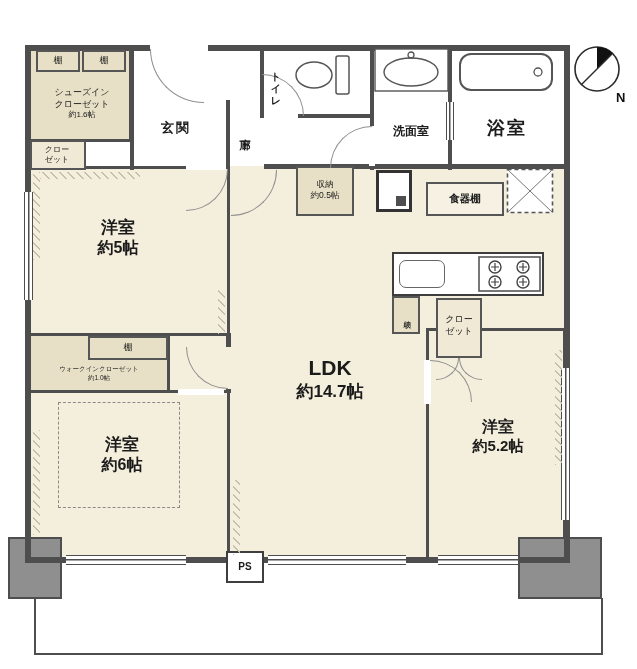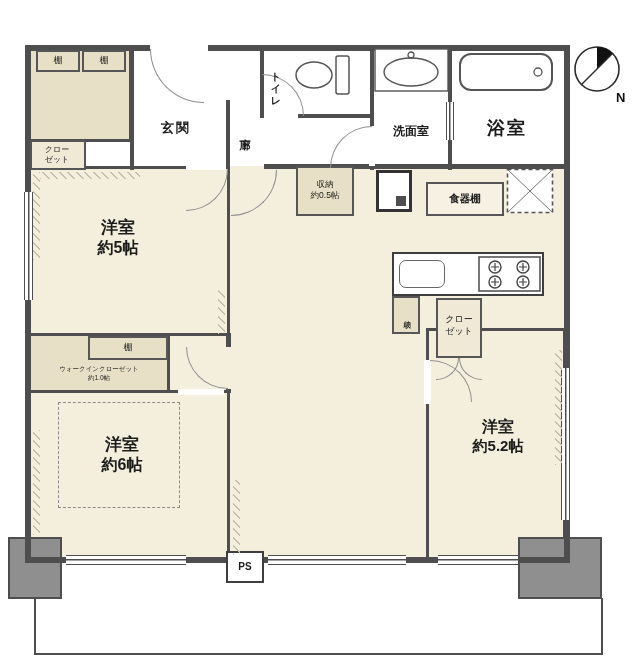--- a/index.html
+++ b/index.html
@@ -135,38 +135,47 @@
   <div class="arc arc-bl" style="left:262px;top:74px;width:42px;height:42px"></div>
   <div class="arc arc-br" style="left:330px;top:126px;width:42px;height:42px"></div>
   <div class="arc arc-tl" style="left:231px;top:170px;width:46px;height:46px"></div>
   <div class="arc arc-tr" style="left:186px;top:347px;width:42px;height:42px"></div>
   <div class="arc arc-bl" style="left:430px;top:360px;width:42px;height:42px"></div>
   <div class="arc arc-tl" style="left:436px;top:358px;width:23px;height:22px"></div>
   <div class="arc arc-tr" style="left:459px;top:358px;width:23px;height:22px"></div>
 
   <div class="label" style="left:58px;top:61px;font-size:9px">棚</div>
   <div class="label" style="left:104px;top:61px;font-size:9px">棚</div>
+  <div class="label" style="left:82px;top:104px;font-size:9px;line-height:1.3">
+    <div>シューズイン</div>
+    <div>クローゼット</div>
+    <div style="font-size:8px">約1.6帖</div>
+  </div>
   <div class="label" style="left:57px;top:155px;font-size:8px;line-height:1.3">
     <div>クロー</div>
     <div>ゼット</div>
   </div>
   <div class="label" style="left:176px;top:128px;font-size:13px;font-weight:700;letter-spacing:2px">玄関</div>
   <div class="label vtext" style="left:244px;top:132px;font-size:11px;font-weight:700">廊下</div>
   <div class="label vtext" style="left:275px;top:83px;font-size:10px;font-weight:700;letter-spacing:1px">トイレ</div>
   <div class="label" style="left:411px;top:131px;font-size:12px;font-weight:700">洗面室</div>
   <div class="label" style="left:507px;top:128px;font-size:18px;font-weight:700;letter-spacing:2px">浴室</div>
   <div class="label" style="left:325px;top:190px;font-size:8.5px;line-height:1.3">
     <div>収納</div>
     <div>約0.5帖</div>
   </div>
   <div class="label" style="left:465px;top:199px;font-size:10.5px;font-weight:700">食器棚</div>
   <div class="label" style="left:118px;top:238px;font-size:17px;font-weight:700">
     <div>洋室</div>
     <div style="font-size:16px">約5帖</div>
   </div>
+  <div class="label" style="left:330px;top:379px;font-size:21px;font-weight:700">
+    <div>LDK</div>
+    <div style="font-size:17px">約14.7帖</div>
+  </div>
   <div class="label vtext" style="left:407px;top:315px;font-size:7.5px;letter-spacing:0">収納</div>
   <div class="label" style="left:459px;top:326px;font-size:9px;line-height:1.3">
     <div>クロー</div>
     <div>ゼット</div>
   </div>
   <div class="label" style="left:498px;top:436px;font-size:16px;font-weight:700">
     <div>洋室</div>
     <div style="font-size:15px">約5.2帖</div>
   </div>
   <div class="label" style="left:128px;top:348px;font-size:9px">棚</div>

